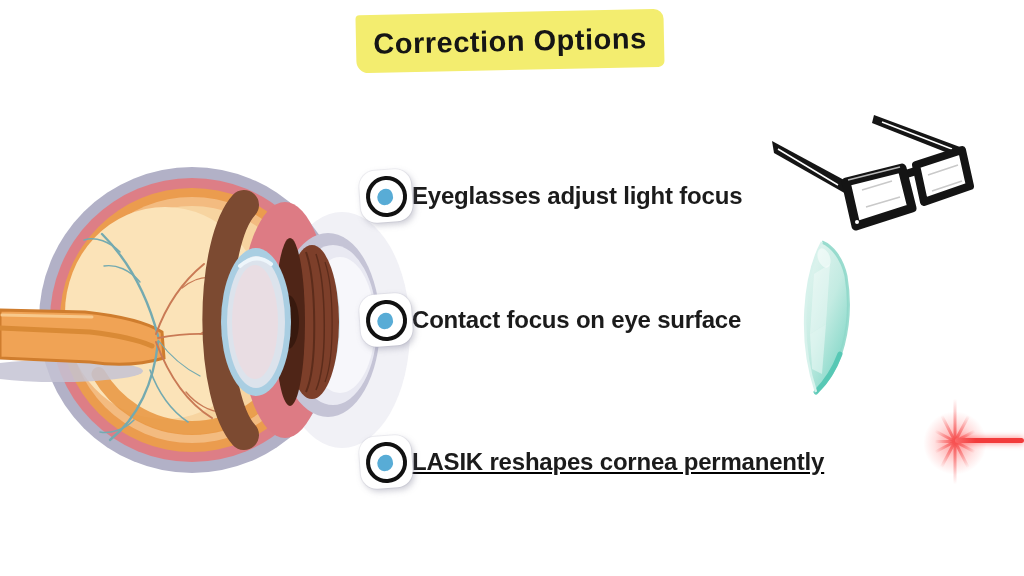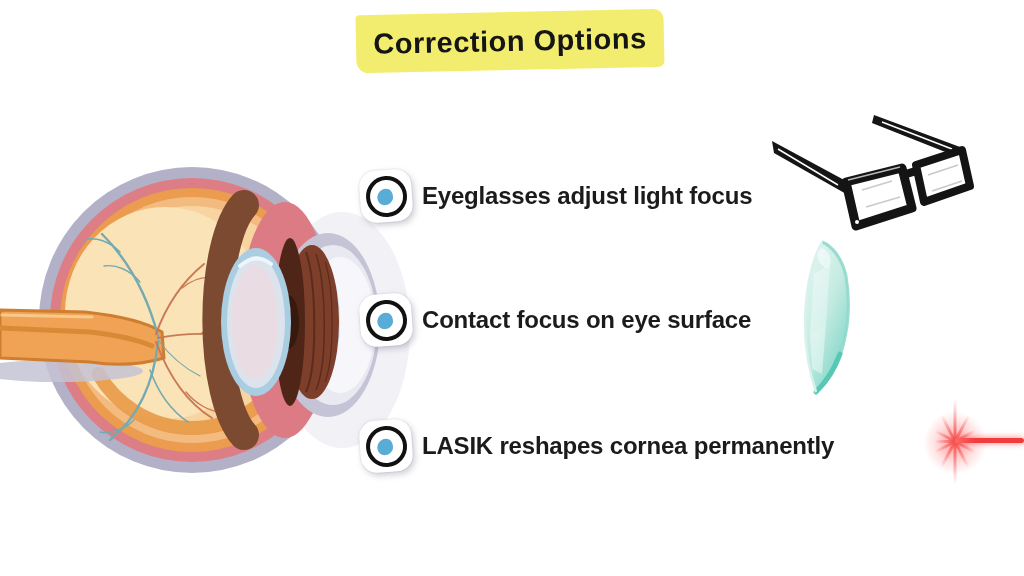--- a/index.html
+++ b/index.html
@@ -11,24 +11,24 @@
   .title-highlight{
     position:absolute;left:356px;top:12px;width:308px;height:58px;
     background:#f3ed6f;transform:rotate(-1.2deg);
     border-radius:4px 10px 6px 12px;
     display:flex;align-items:center;justify-content:center;
   }
   .title-text{
     font-size:29px;font-weight:800;color:#151515;white-space:nowrap;letter-spacing:0.5px;
   }
   
-  .bullet-row{position:absolute;left:360px;height:52px;display:flex;align-items:center;gap:10px;text-align:center;}
+  .bullet-row{position:absolute;left:360px;height:52px;display:flex;align-items:center;gap:0;text-align:center;}
   .row-1{top:170px;}
   .row-2{top:294px;}
-  .row-3{top:420px;}
+  .row-3{top:436px;text-decoration:underline;}
   .sticker{
     width:52px;height:52px;background:#ffffff;border-radius:16px;flex:0 0 auto;
     box-shadow:2px 3px 6px rgba(110,110,135,.35),0 0 0 1px rgba(205,205,215,.28);
     display:flex;align-items:center;justify-content:center;transform:rotate(-4deg);
   }
   .ring{
     width:33px;height:33px;border:4.5px solid #111111;border-radius:50%;
     background:#ffffff;display:flex;align-items:center;justify-content:center;
   }
   .iris{

